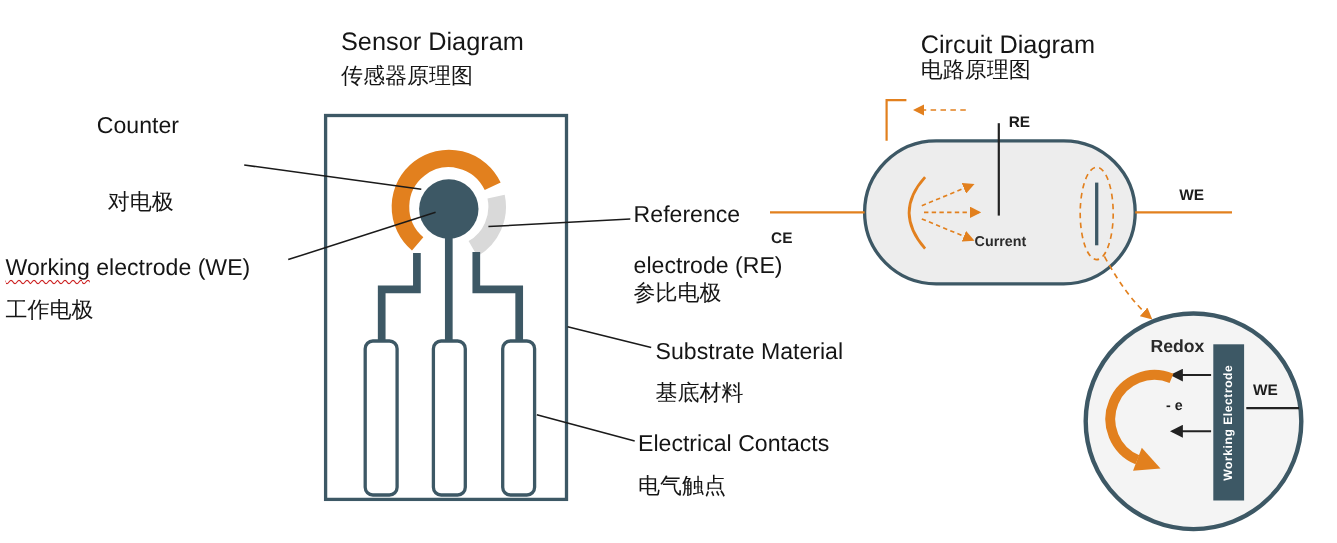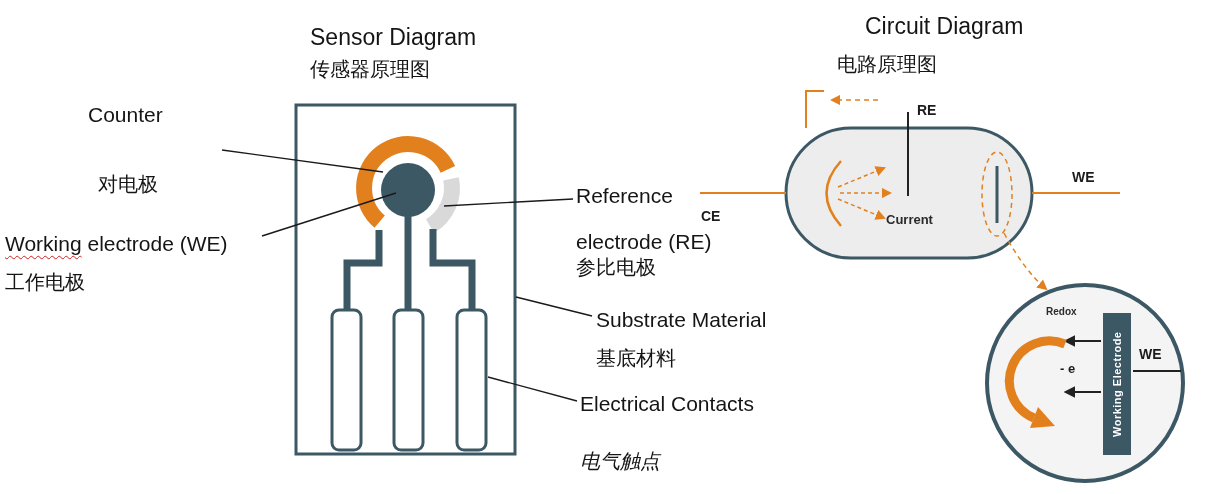--- a/index.html
+++ b/index.html
@@ -11,21 +11,21 @@
   svg.layer { position:absolute; left:0; top:0; }
   .lbl {
     position:absolute; color:#151515; font-size:21px; line-height:1.2;
     white-space:nowrap; font-family:"Liberation Sans", sans-serif;
   }
   .title { font-size:23px; }
   .cjk { font-size:20px; }
   .wavy-blue { text-decoration:underline; text-decoration-style:wavy; text-decoration-color:#3355cc; text-decoration-thickness:1px; text-underline-offset:4px; }
   .wavy-red  { text-decoration:underline; text-decoration-style:wavy; text-decoration-color:#cc2222; text-decoration-thickness:1px; text-underline-offset:4px; }
   .small-b { font-weight:bold; font-size:14px; color:#1c1c1c; }
-  .tiny-b  { font-weight:bold; font-size:10px; color:#2a2a2a; }
+  .tiny-b  { font-weight:bold; font-size:16px; color:#2a2a2a; }
   .we-bar-label {
     position:absolute; left:1103px; top:313px; width:28px; height:142px;
     display:flex; align-items:center; justify-content:center;
     writing-mode:vertical-rl; transform:rotate(180deg);
     color:#ffffff; font-size:11px; font-weight:bold; letter-spacing:0.5px;
     font-family:"Liberation Sans", sans-serif;
   }
 </style>
 </head>
 <body>
@@ -98,23 +98,23 @@
   <div class="lbl cjk" style="left:5px; top:270px;">工作电极</div>
 
   <div class="lbl" style="left:576px; top:183px;">Reference</div>
   <div class="lbl" style="left:576px; top:229px;">electrode (RE)</div>
   <div class="lbl cjk" style="left:576px; top:255px;">参比电极</div>
 
   <div class="lbl" style="left:596px; top:307px;">Substrate Material</div>
   <div class="lbl cjk" style="left:596px; top:346px;">基底材料</div>
 
   <div class="lbl" style="left:580px; top:391px;">Electrical Contacts</div>
-  <div class="lbl cjk" style="left:580px; top:449px;font-style:italic;">电气触点</div>
+  <div class="lbl cjk" style="left:580px; top:430px;">电气触点</div>
 
-  <div class="lbl title" style="left:837px; top:13px;margin-left:28px;">Circuit Diagram</div>
+  <div class="lbl title" style="left:837px; top:27px;">Circuit Diagram</div>
   <div class="lbl cjk" style="left:837px; top:52px;">电路原理图</div>
 
   <div class="lbl small-b" style="left:701px; top:172px;margin-top:36px;">CE</div>
   <div class="lbl small-b" style="left:917px; top:102px;text-align:center;">RE</div>
   <div class="lbl small-b" style="left:1072px; top:169px;">WE</div>
   <div class="lbl tiny-b" style="left:855px; top:212px; font-size:13px;margin-left:31px;">Current</div>
 
   <div class="lbl tiny-b" style="left:1046px; top:306px;">Redox</div>
   <div class="lbl small-b" style="left:1060px; top:361px; font-size:13px;">- e</div>
   <div class="lbl small-b" style="left:1139px; top:346px;">WE</div>

